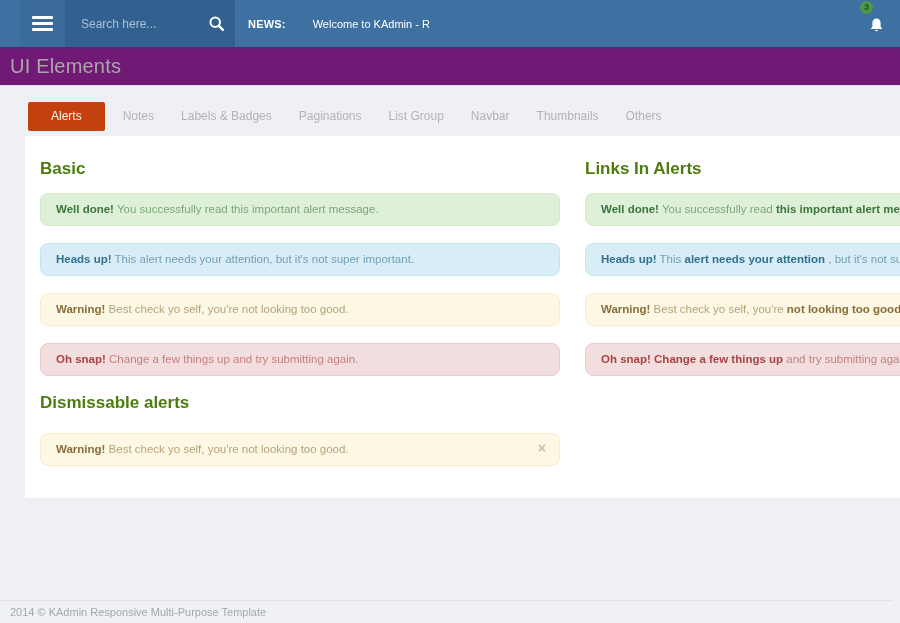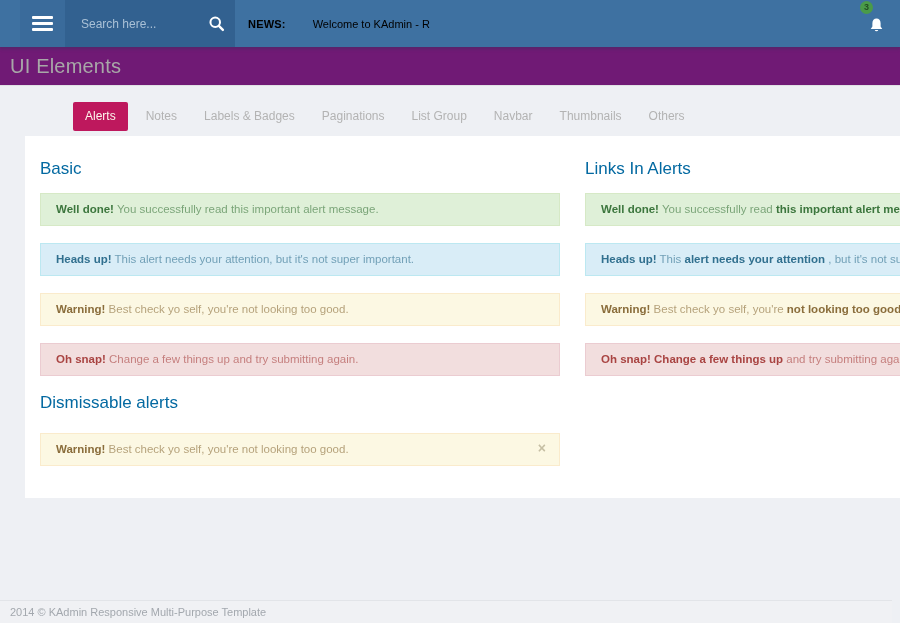--- a/index.html
+++ b/index.html
@@ -29,21 +29,21 @@
   .search-input {
     flex:1; min-width:0; background:transparent; border:none; outline:none;
     color:#fff; font-size:12px; padding:0 4px 0 16px;
     font-family:"Liberation Sans", sans-serif;
   }
   .search-input::placeholder { color:#a9c0d6; }
   .search-btn {
     width:38px; height:33px; background:transparent; border:none; cursor:pointer;
     display:flex; align-items:center; justify-content:center;
   }
-  .news { display:flex; align-items:center; color:#000000; }
+  .news { display:flex; align-items:center; color:#ffffff; }
   .news-label { font-size:11px; font-weight:bold; margin-left:13px; letter-spacing:.2px; }
   .news-text  { font-size:11px; margin-left:27px; }
   .notif {
     margin-left:auto; margin-right:14px; position:relative;
     display:flex; align-items:center; cursor:pointer; padding-top:3px;
   }
   .notif-badge {
     position:absolute; top:1px; left:-7px;
     width:13px; height:13px; border-radius:50%;
     background:#4a9b49; color:#234f23;
@@ -56,42 +56,42 @@
     display:flex; align-items:center; padding-left:10px;
   }
   .page-title { font-size:20px; color:#a8a8a8; font-weight:normal; letter-spacing:.2px; }
 
   
   .tabs { display:flex; margin:16px 0 0 28px; align-items:center; }
   .tab {
     font-size:12px; color:#b3b3b3; padding:8px 9px; margin-right:9px;
     border-radius:2px; cursor:pointer; line-height:13px;
   }
-  .tab.active { background:#be185d; color:#fdf6ec; padding:8px 12px;margin-left:45px; }
+  .tab.active { background:#c2410c; color:#fdf6ec; padding:8px 23px; }
 
   
   .card {
     background:#fff; width:1130px; margin:5px 0 0 25px; padding:15px;
     min-height:346px;
   }
   .cols { display:flex; }
   .col { width:545px; flex:0 0 545px; }
 
   .section-title {
-    font-size:17px; color:#0369a1; font-weight:normal;
+    font-size:17px; color:#4d7c0f; font-weight:bold;
     margin:8px 0 14px 0;
   }
   .section-title.mt { margin-top:6px; margin-bottom:20px; }
 
   .alert {
     position:relative;
     margin:0 25px 17px 0;
     padding:9px 15px;
     font-size:11.5px; line-height:13px;
-    border:1px solid transparent; border-radius:0;
+    border:1px solid transparent; border-radius:8px;
   }
   .alert .t { opacity:.62; }
   .alert strong { font-weight:bold; }
   .alert .alert-link { cursor:pointer; }
   .alert-success { background:#dff0d8; border-color:#d6e9c6; color:#3c763d; }
   .alert-info    { background:#d9edf7; border-color:#bce8f1; color:#31708f; }
   .alert-warning { background:#fcf8e3; border-color:#faebcc; color:#8a6d3b; }
   .alert-danger  { background:#f2dede; border-color:#ebccd1; color:#a94442; }
   .alert .close {
     position:absolute; right:13px; top:8px;

